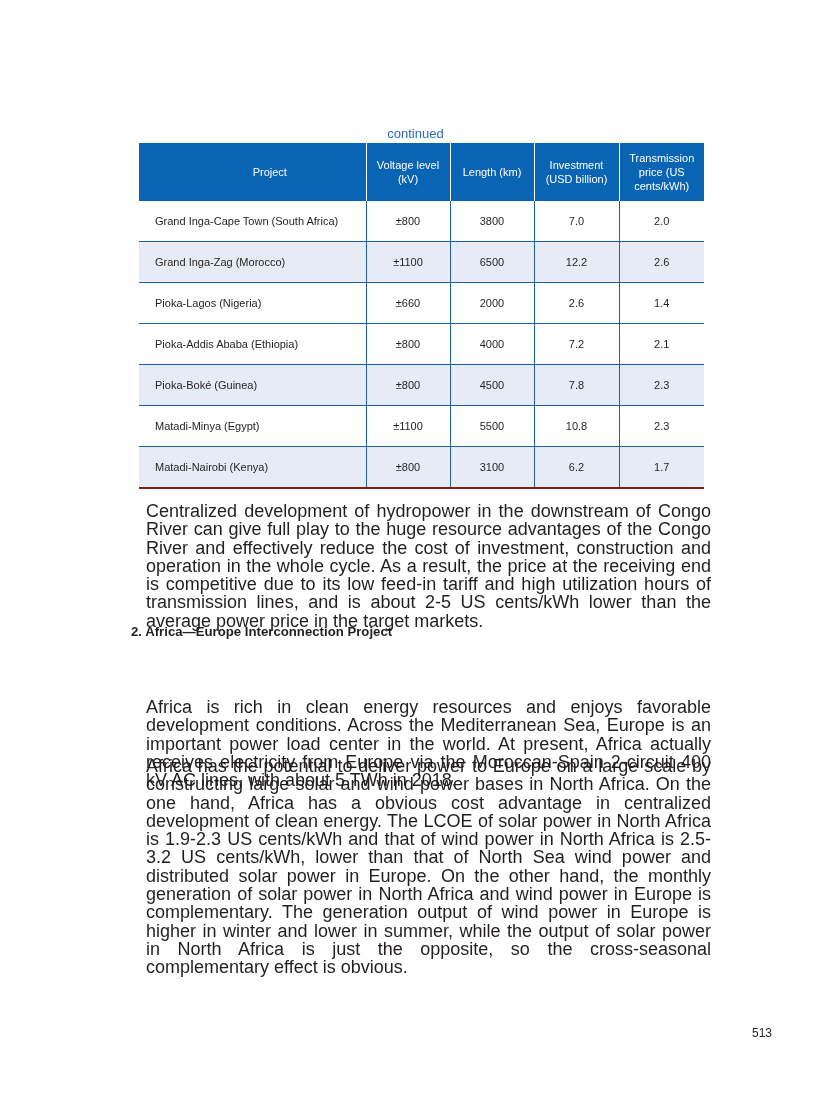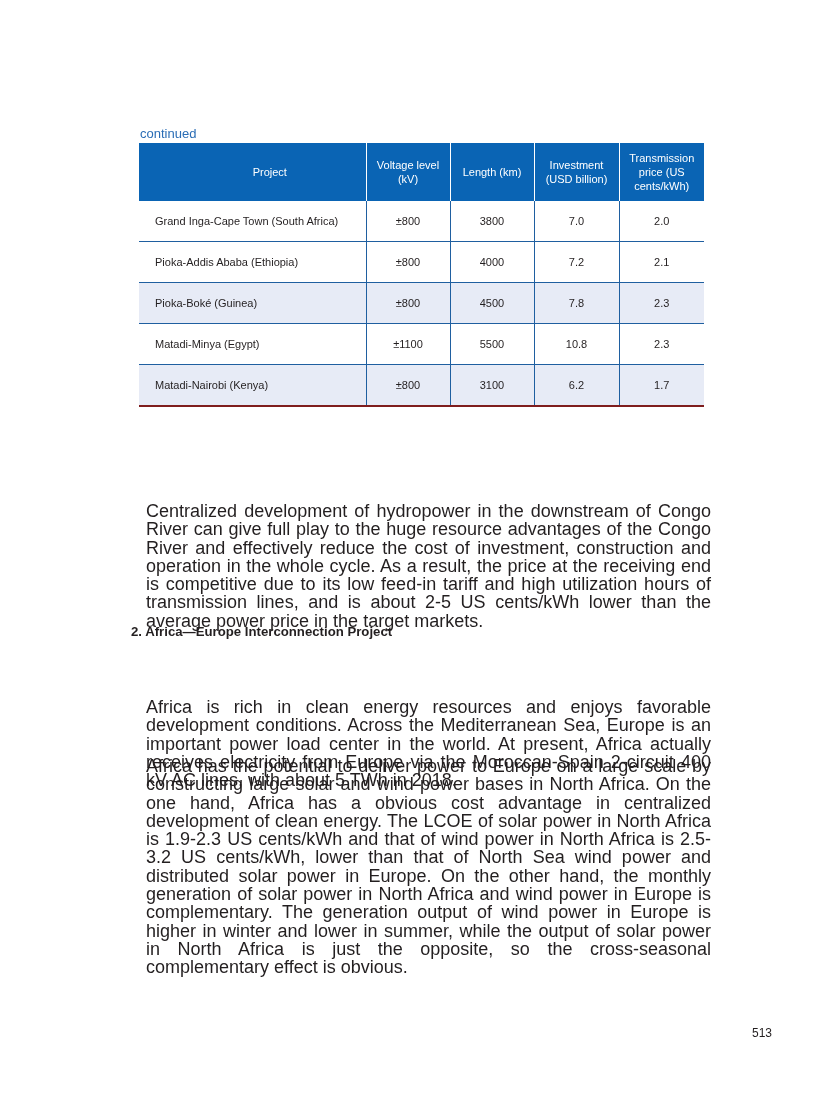--- a/index.html
+++ b/index.html
@@ -1,17 +1,17 @@
 <!DOCTYPE html>
 <html><head>
 <meta charset="utf-8">
 <style>
   html, body { margin:0; padding:0; background:#ffffff; }
   body { width:816px; height:1100px; position:relative; font-family:"Liberation Sans", sans-serif; color:#231f20; overflow:hidden; }
-  .continued { position:absolute; left:140px; top:126px; width:551px; text-align:left; color:#2a6db5; font-size:13px; }
+  .continued { position:absolute; left:140px; top:126px; width:551px; text-align:center; color:#2a6db5; font-size:13px; }
   table.data { position:absolute; left:139px; top:143px; width:565px; border-collapse:collapse; table-layout:fixed; font-size:11px; }
   table.data th { background:#0a64b4; color:#ffffff; font-weight:normal; text-align:center; vertical-align:middle; line-height:14px; height:58px; padding:0 2px; border-left:1px solid #ffffff; }
   table.data th:first-child { border-left:none;padding-left:37px; }
   table.data td { height:40px; border-left:1px solid #1f5fa0; border-top:1px solid #1f5fa0; text-align:center; vertical-align:middle; padding:0; }
   table.data td:first-child { border-left:none; text-align:left; padding-left:16px; }
   table.data tr.alt td { background:#e7ebf6; }
   table.data tbody tr:first-child td { border-top:none; }
   table.data tbody tr:last-child td { border-bottom:2px solid #7f1d1d; }
   .text { position:absolute; left:139px; width:565px; font-size:18px; line-height:18.3px; text-align:justify; margin:7px; }
   .heading { position:absolute; left:131px; top:624px; font-size:13.2px; font-weight:bold; margin:0; }
@@ -39,20 +39,34 @@
       <th>Transmission price (US cents/kWh)</th>
     </tr>
   </thead>
   <tbody>
     <tr>
       <td>Grand Inga-Cape Town  (South Africa)</td>
       <td>±800</td>
       <td>3800</td>
       <td>7.0</td>
       <td>2.0</td>
+    </tr>
+    <tr class="alt">
+      <td>Grand Inga-Zag  (Morocco)</td>
+      <td>±1100</td>
+      <td>6500</td>
+      <td>12.2</td>
+      <td>2.6</td>
+    </tr>
+    <tr>
+      <td>Pioka-Lagos  (Nigeria)</td>
+      <td>±660</td>
+      <td>2000</td>
+      <td>2.6</td>
+      <td>1.4</td>
     </tr>
     <tr>
       <td>Pioka-Addis Ababa  (Ethiopia)</td>
       <td>±800</td>
       <td>4000</td>
       <td>7.2</td>
       <td>2.1</td>
     </tr>
     <tr class="alt">
       <td>Pioka-Boké  (Guinea)</td>

